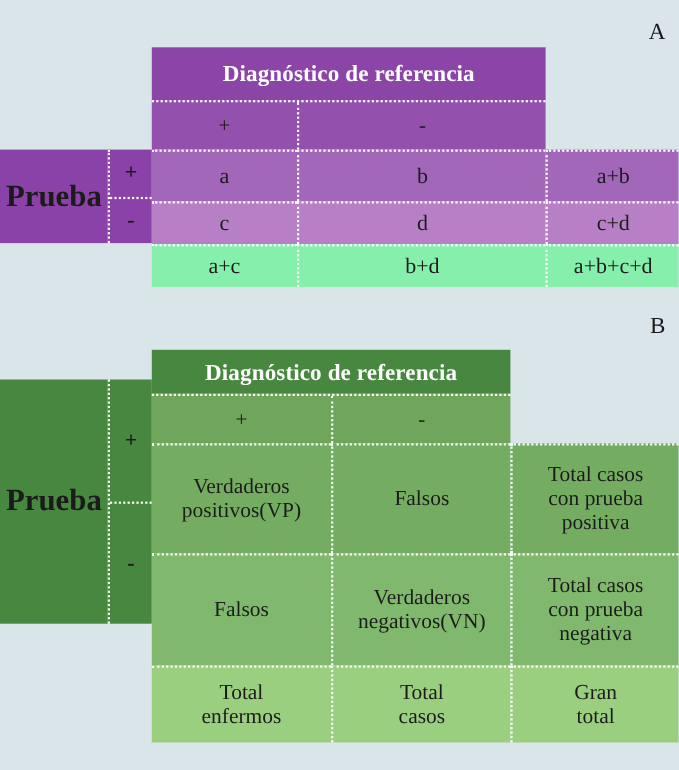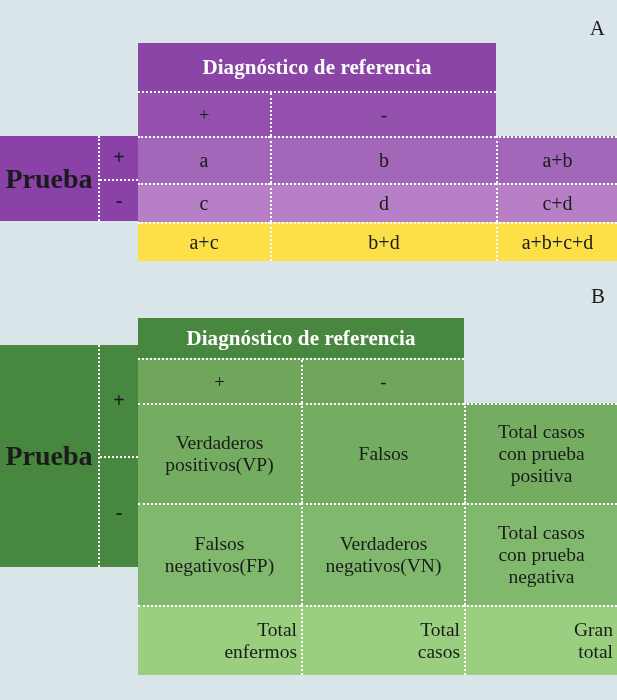--- a/index.html
+++ b/index.html
@@ -103,21 +103,21 @@
     border-top: 2px dotted #ffffff;
   }
   #a-body {
     left: 138px; top: 136px; width: 479px; height: 125px;
     display: grid;
     grid-template-columns: 132px 226px 121px;
     grid-template-rows: 47px 39px 39px;
   }
   .a-r1 { background: #a267b8; }
   .a-r2 { background: #b780c6; }
-  .a-r3 { background: #fde047; }
+  .a-r3 { background: #86efac; }
 
   
   #b-prueba {
     left: 0; top: 345px; width: 98px; height: 222px;
     background: #47873f;
     display: flex; align-items: center; justify-content: center;
   }
   #b-signs {
     left: 98px; top: 345px; width: 40px; height: 222px;
     background: #47873f;
@@ -136,21 +136,21 @@
     border-top: 2px dotted #ffffff;
   }
   #b-body {
     left: 138px; top: 403px; width: 578px; height: 272px;
     display: grid;
     grid-template-columns: 163px 163px 153px;
     grid-template-rows: 100px 102px 70px;
   }
   .b-r1 { background: #74ad61; }
   .b-r2 { background: #80b96d; }
-  .b-r3 { background: #9acf7f; align-items: flex-end; }
+  .b-r3 { background: #9acf7f; }
 
   .b-body-cell { flex-direction: column; }
   .b-body-cell span { display: block; }
 </style>
 </head>
 <body>
 
 <div class="panel" id="panel-a">
 
   <div class="panel-letter">A</div>
@@ -219,21 +219,20 @@
       <span>Falsos</span>
     </div>
   <div class="cell data data-sm b-body-cell b-r1 sep-t sep-l">
       <span>Total casos</span>
       <span>con prueba</span>
       <span>positiva</span>
     </div>
 
   <div class="cell data data-sm b-body-cell b-r2 sep-t">
       <span>Falsos</span>
-      <span>negativos(FP)</span>
     </div>
   <div class="cell data data-sm b-body-cell b-r2 sep-t sep-l">
       <span>Verdaderos</span>
       <span>negativos(VN)</span>
     </div>
   <div class="cell data data-sm b-body-cell b-r2 sep-t sep-l">
       <span>Total casos</span>
       <span>con prueba</span>
       <span>negativa</span>
     </div>

